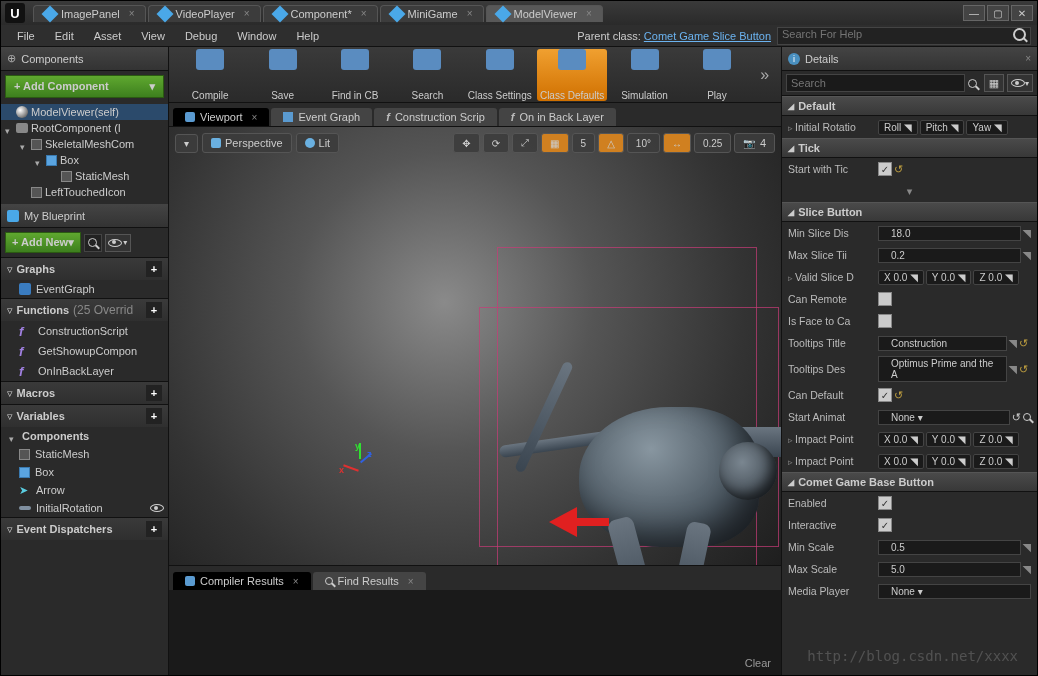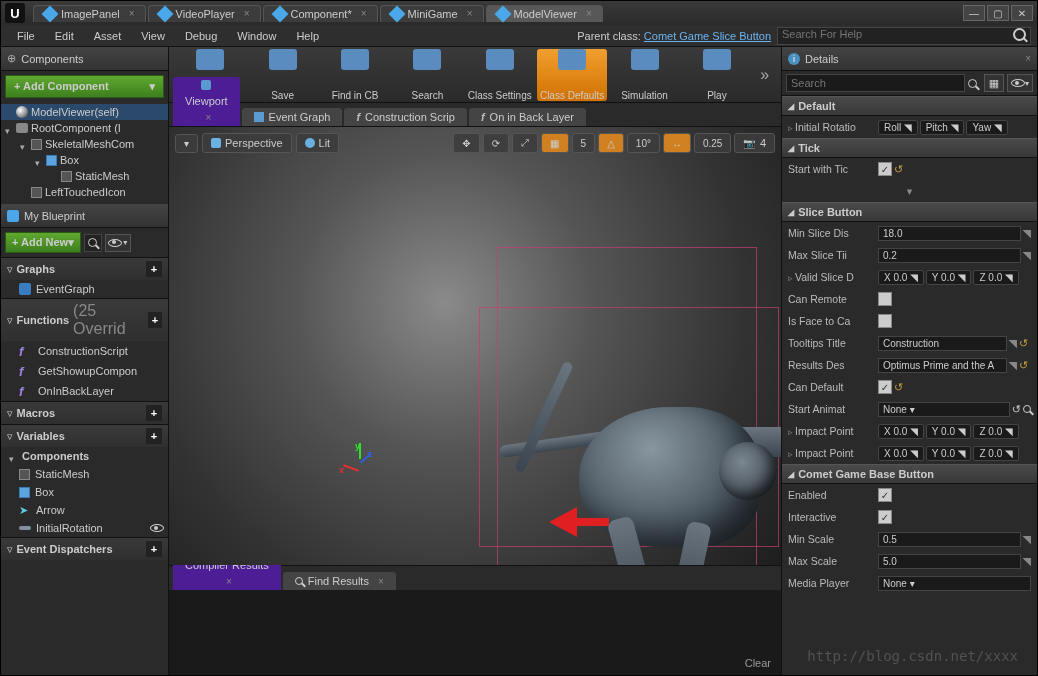--- a/index.html
+++ b/index.html
@@ -58,21 +58,21 @@
 .centercol { flex: 1; display: flex; flex-direction: column; min-width: 0; }
 .toolbar { height: 56px; background: linear-gradient(#3a3a3a,#2a2a2a); display: flex; align-items: center; padding: 0 6px; gap: 2px; border-bottom: 1px solid #111; }
 .toolbtn { width: 74px; height: 52px; display: flex; flex-direction: column; align-items: center; justify-content: center; gap: 20px; cursor: pointer; border-radius: 3px; }
 .toolbtn.active { background: linear-gradient(#f0a030,#d07000); }
 .toolbtn .ticon { width: 28px; height: 24px; background: #5a8cc0; border-radius: 3px; }
 .toolbtn .tlabel { font-size: 10px; white-space: nowrap; }
 .more-arrows { font-size: 16px; color: #aaa; padding: 0 6px; cursor: pointer; }
 
 .subtabs { height: 24px; background: #2a2a2a; display: flex; align-items: flex-end; padding: 0 4px; border-bottom: 1px solid #111; }
 .subtab { background: #444; padding: 3px 12px; margin-right: 2px; border-radius: 3px 3px 0 0; display: flex; align-items: center; gap: 5px; cursor: pointer; }
-.subtab.active { background: #4c1d95; flex-direction: column; }
+.subtab.active { background: #000000; }
 .subtab .f-icon { font-style: italic; color: #bbb; font-weight: bold; }
 
 .viewport { flex: 1; background: radial-gradient(circle at 45% 40%, #8a8a8a 0%, #555 35%, #333 70%, #1e1e1e 100%); position: relative; overflow: hidden; }
 .vp-toolbar { position: absolute; top: 6px; left: 6px; right: 6px; display: flex; align-items: center; gap: 4px; }
 .vp-btn { background: rgba(60,60,60,0.9); border: 1px solid #555; padding: 3px 8px; border-radius: 3px; display: flex; align-items: center; gap: 4px; cursor: pointer; font-size: 10px; }
 .vp-btn.on { background: #d08020; }
 .vp-right { margin-left: auto; display: flex; gap: 3px; }
 .wirebox { position: absolute; border: 1px solid rgba(200,60,120,0.7); }
 .redarrow { position: absolute; left: 380px; top: 380px; width: 80px; height: 30px; }
 .redarrow::before { content: ""; position: absolute; right: 20px; top: 11px; width: 50px; height: 8px; background: #e02020; }
@@ -93,21 +93,21 @@
 .details-search input { flex: 1; background: #1a1a1a; border: 1px solid #444; padding: 2px 4px; color: #ccc; outline: none; }
 .grid-btn { width: 20px; height: 18px; background: #333; border: 1px solid #555; display: flex; align-items: center; justify-content: center; }
 
 .cat-header { background: linear-gradient(#4a4a4a,#383838); padding: 3px 6px; display: flex; align-items: center; gap: 4px; font-weight: bold; border-top: 1px solid #555; border-bottom: 1px solid #111; }
 .cat-header::before { content: "◢"; font-size: 8px; color: #ccc; transform: rotate(0deg); }
 .prop-row { display: flex; align-items: center; padding: 2px 6px; gap: 4px; min-height: 22px; }
 .prop-label { width: 86px; overflow: hidden; white-space: nowrap; font-size: 10.5px; color: #bbb; }
 .prop-label.caret-l::before { content: "▹ "; color: #888; font-size: 9px; }
 .prop-val { flex: 1; display: flex; gap: 2px; align-items: center; }
 .pill { background: #1a1a1a; border: 1px solid #444; padding: 1px 5px; border-radius: 2px; font-size: 10px; display: inline-flex; align-items: center; gap: 2px; }
-.txtin { background: #1a1a1a; border: 1px solid #444; padding: 1px 4px; font-size: 10px; flex: 1; min-width: 0; }
+.txtin { background: #1a1a1a; border: 1px solid #444; padding: 1px 12px; font-size: 10px; flex: 1; min-width: 0; }
 .chk { width: 14px; height: 14px; background: #ccc; border: 1px solid #888; display: inline-flex; align-items: center; justify-content: center; color: #333; font-size: 10px; }
 .reset-ic { width: 12px; height: 12px; color: #c0a040; font-size: 11px; }
 .details-body { overflow-y: auto; flex: 1; }
 .details-body::-webkit-scrollbar { width: 10px; }
 .details-body::-webkit-scrollbar-thumb { background: #555; }
 .watermark { position: absolute; right: 20px; bottom: 12px; color: rgba(200,200,200,0.25); font-size: 14px; font-family: monospace; pointer-events: none; margin-top: 35px; }
 </style>
 </head>
 <body>
 
@@ -244,21 +244,21 @@
             <b>Graphs</b>
             <span class="plus">+</span>
           </div>
           <div class="list-item">
             <span class="icon-node"></span>
             <span>EventGraph</span>
           </div>
           <div class="section-bar">
             <span class="caret-tri"></span>
             <b>Functions</b> 
-            <span style="color:#888;font-size:16px">(25 Overrid</span>
+            <span style="color:#888;font-size:12px">(25 Overrid</span>
             <span class="plus">+</span>
           </div>
           <div class="list-item">
             <span class="icon-fn">f</span>
             <span>ConstructionScript</span>
           </div>
           <div class="list-item">
             <span class="icon-fn">f</span>
             <span>GetShowupCompon</span>
           </div>
@@ -499,21 +499,21 @@
           </div>
           <div class="prop-row">
             <div class="prop-label">Tooltips Title</div>
             <div class="prop-val">
               <span class="txtin">Construction</span>
               <span style="color:#888">◥</span>
               <span class="reset-ic">↺</span>
             </div>
           </div>
           <div class="prop-row">
-            <div class="prop-label">Results Des</div>
+            <div class="prop-label">Tooltips Des</div>
             <div class="prop-val">
               <span class="txtin">Optimus Prime and the A</span>
               <span style="color:#888">◥</span>
               <span class="reset-ic">↺</span>
             </div>
           </div>
           <div class="prop-row">
             <div class="prop-label">Can Default</div>
             <div class="prop-val">
               <span class="chk">✓</span>

